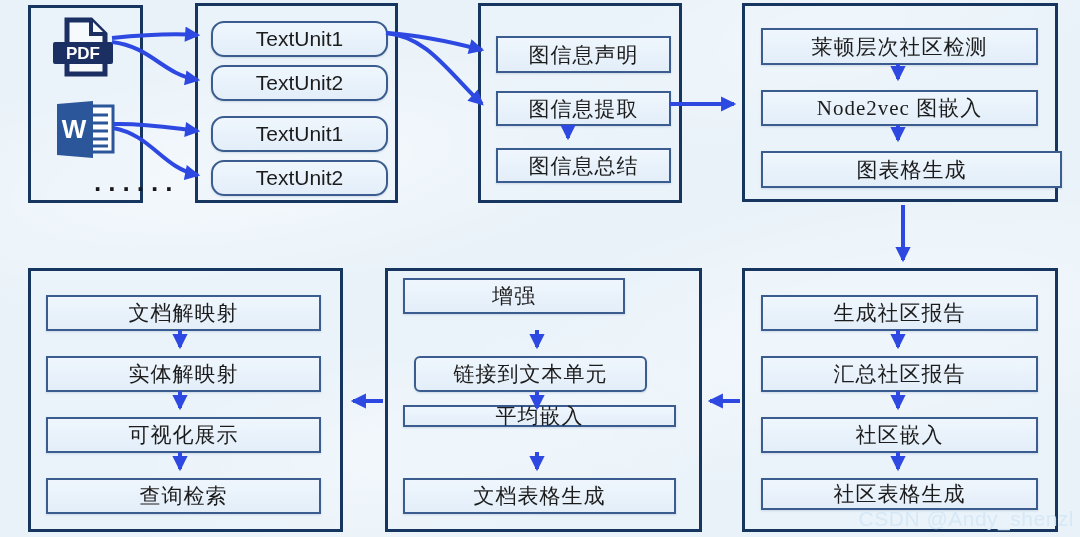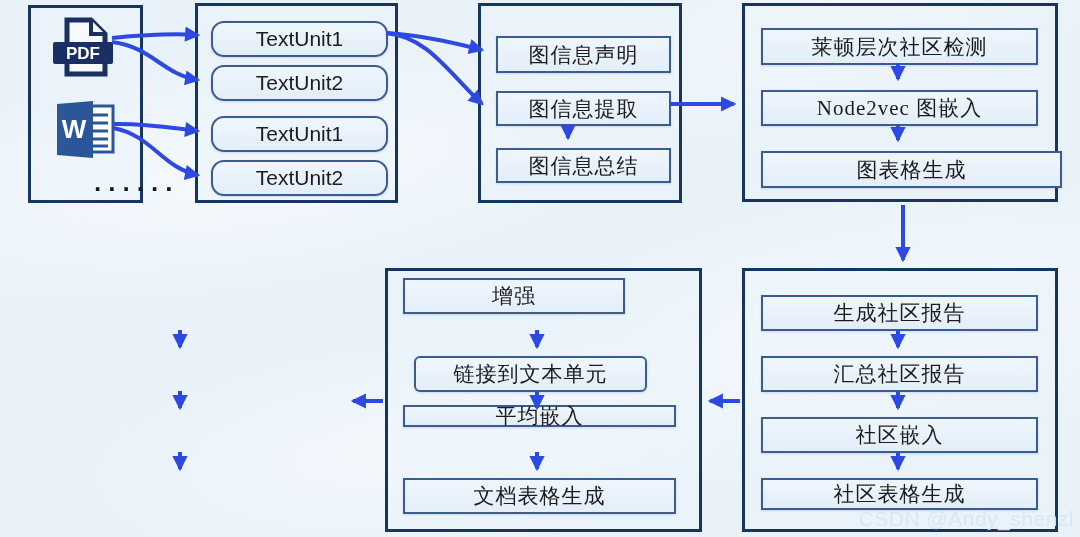--- a/index.html
+++ b/index.html
@@ -117,20 +117,26 @@
     <div class="step" style="left:16px;top:207px;width:277px;height:32px;">社区表格生成</div>
   </div>
 
   <div class="panel" style="left:385px;top:268px;width:317px;height:264px;">
     <div class="step" style="left:15px;top:7px;width:222px;height:36px;">增强</div>
     <div class="step" style="left:26px;top:85px;width:233px;height:36px;border-radius:6px;">链接到文本单元</div>
     <div class="step" style="left:15px;top:134px;width:273px;height:22px;">平均嵌入</div>
     <div class="step" style="left:15px;top:207px;width:273px;height:36px;">文档表格生成</div>
   </div>
 
+  <div class="panel" style="left:28px;top:268px;width:315px;height:264px;">
+    <div class="step" style="left:15px;top:24px;width:275px;height:36px;">文档解映射</div>
+    <div class="step" style="left:15px;top:85px;width:275px;height:36px;">实体解映射</div>
+    <div class="step" style="left:15px;top:146px;width:275px;height:36px;">可视化展示</div>
+    <div class="step" style="left:15px;top:207px;width:275px;height:36px;">查询检索</div>
+  </div>
 
   <svg class="arrows" viewBox="0 0 1080 537">
     <defs>
       <marker id="ah" viewBox="0 0 10 10" refX="8.5" refY="5" markerWidth="4" markerHeight="3.8" orient="auto-start-reverse">
         <path class="ah-fill" d="M0 0 L10 5 L0 10 z"></path>
       </marker>
     </defs>
 
     <path class="arrow" d="M112 38 C142 35 168 33 198 35"></path>
     <path class="arrow" d="M112 42 C152 47 162 74 198 80"></path>

